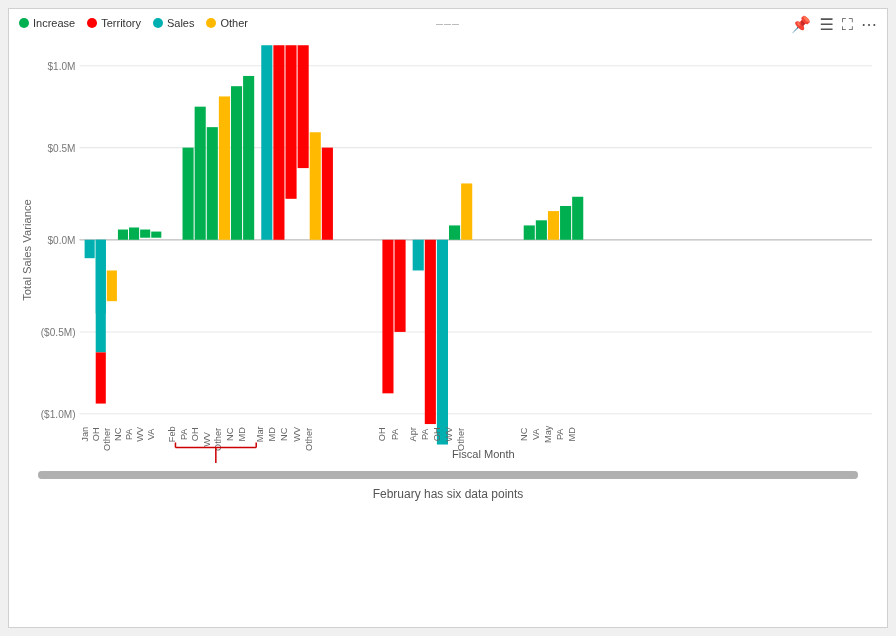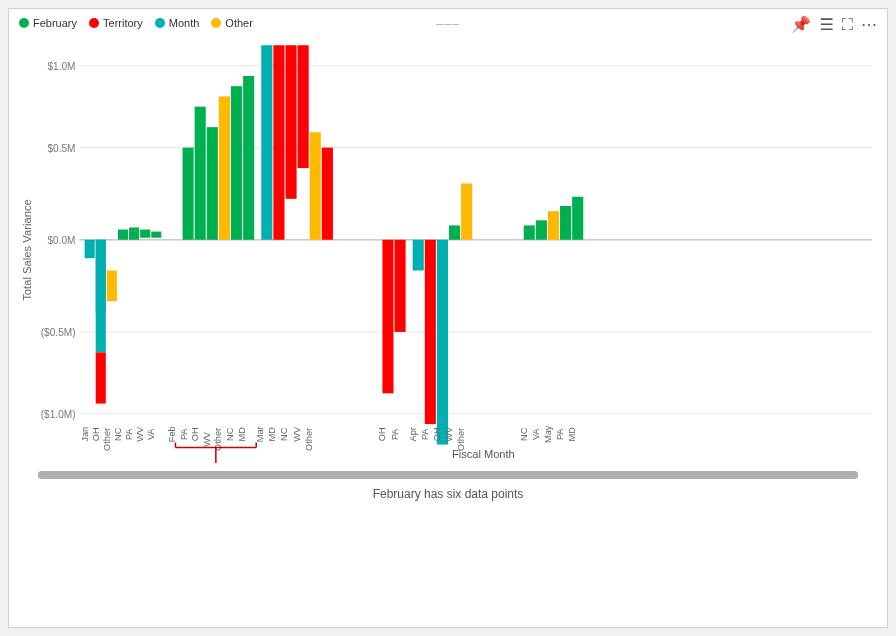--- a/index.html
+++ b/index.html
@@ -125,29 +125,29 @@
     <span title="Pin">📌</span>
     <span title="Filter">☰</span>
     <span title="Expand">⛶</span>
     <span title="More">⋯</span>
   </div>
 
 
   <div class="legend">
     <div class="legend-item">
       <div class="legend-dot" style="background:#00B050;"></div>
-      <span>February</span>
+      <span>Increase</span>
     </div>
     <div class="legend-item">
       <div class="legend-dot" style="background:#FF0000;"></div>
       <span>Territory</span>
     </div>
     <div class="legend-item">
       <div class="legend-dot" style="background:#00B0B0;"></div>
-      <span>Month</span>
+      <span>Sales</span>
     </div>
     <div class="legend-item">
       <div class="legend-dot" style="background:#FFB900;"></div>
       <span>Other</span>
     </div>
   </div>
 
   <div class="chart-area">
     <svg class="chart-svg" viewBox="0 0 850 420" preserveAspectRatio="none">
 

